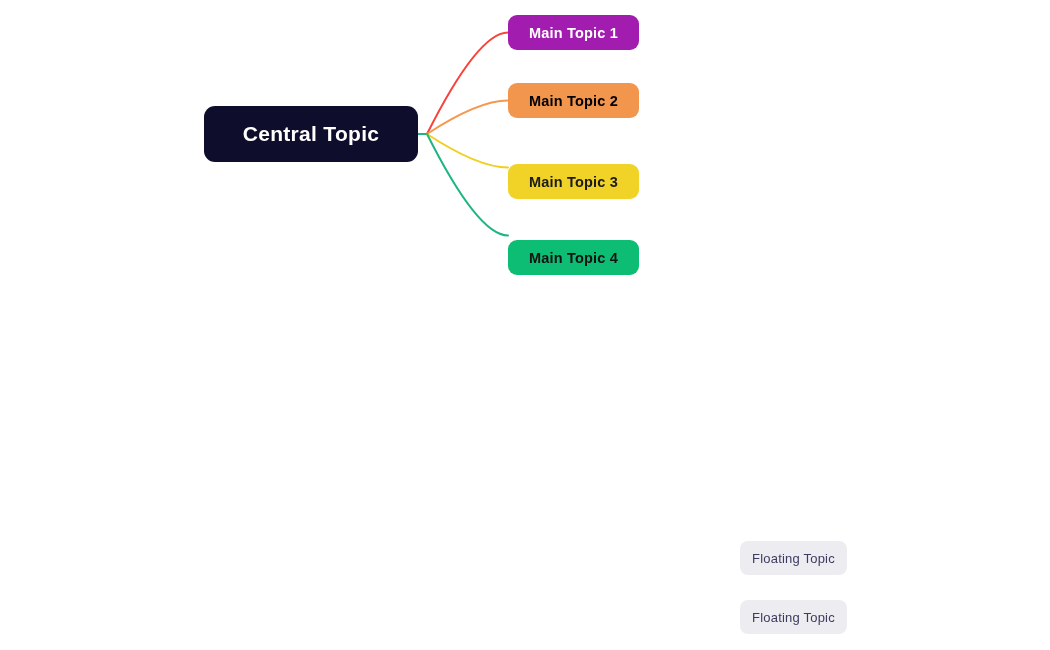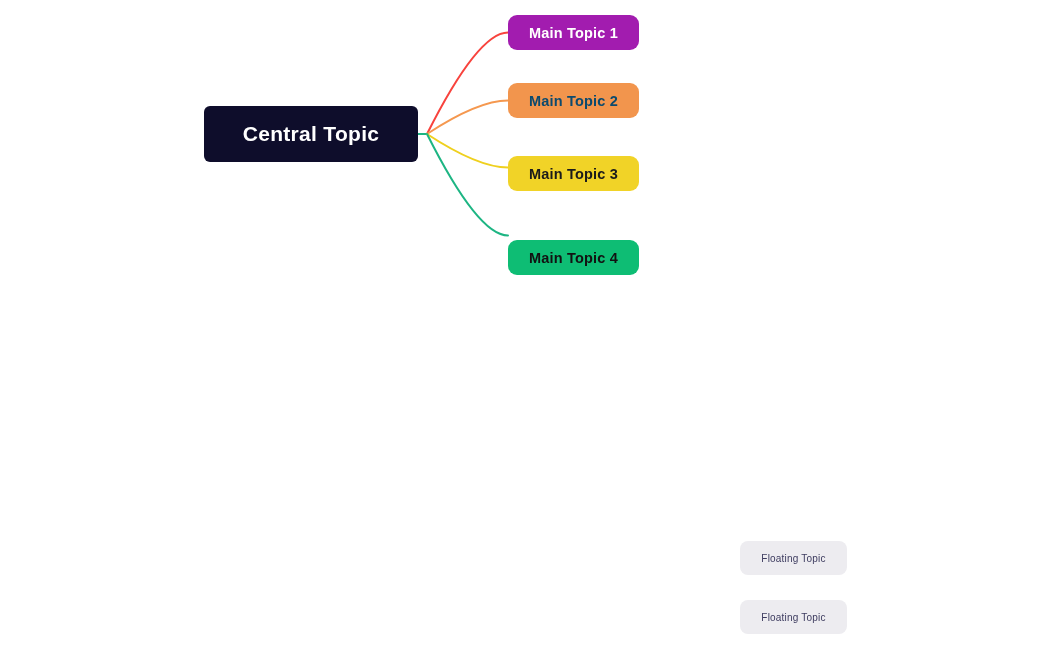--- a/index.html
+++ b/index.html
@@ -26,42 +26,42 @@
     position: absolute;
     display: flex;
     align-items: center;
     justify-content: center;
     cursor: pointer;
     white-space: nowrap;
   }
   .node-central {
     left: 204px; top: 106px;
     width: 214px; height: 56px;
-    border-radius: 6px;
+    border-radius: 11px;
     font-size: 21px;
     font-weight: 700;
     letter-spacing: 0.3px;
   }
   .node-main {
     left: 508px;
     width: 131px; height: 35px;
     border-radius: 9px;
     font-size: 14.5px;
     font-weight: 600;
     letter-spacing: 0.2px;
   }
   .node-main-0 { top: 15px; }
   .node-main-1 { top: 83px; }
-  .node-main-2 { top: 156px; }
+  .node-main-2 { top: 164px; }
   .node-main-3 { top: 218px; margin-top: 22px; }
   .node-floating {
     left: 740px;
     width: 107px; height: 34px;
     border-radius: 8px;
-    font-size: 10px;
+    font-size: 13px;
     font-weight: 500;
     letter-spacing: 0.2px;
   }
   .node-floating-0 { top: 541px; }
   .node-floating-1 { top: 600px; }
 </style>
 </head>
 <body style="background: rgb(255, 255, 255);">
 
 <div class="canvas">
@@ -75,21 +75,21 @@
   </svg>
 
   <div class="node node-central" style="background: rgb(14, 13, 43); color: rgb(255, 255, 255);">
     <span>Central Topic</span>
   </div>
 
   <div class="node node-main node-main-0" style="background: #a21caf; color: rgb(255, 255, 255);">
     <span>Main Topic 1</span>
   </div>
 
-  <div class="node node-main node-main-1" style="background: rgb(242, 149, 77); color: #0c4a6e;">
+  <div class="node node-main node-main-1" style="background: rgb(242, 149, 77); color: #000000;">
     <span>Main Topic 2</span>
   </div>
 
   <div class="node node-main node-main-2" style="background: rgb(241, 211, 39); color: rgb(27, 27, 27);">
     <span>Main Topic 3</span>
   </div>
 
   <div class="node node-main node-main-3" style="background: rgb(14, 189, 116); color: rgb(18, 18, 18);">
     <span>Main Topic 4</span>
   </div>

